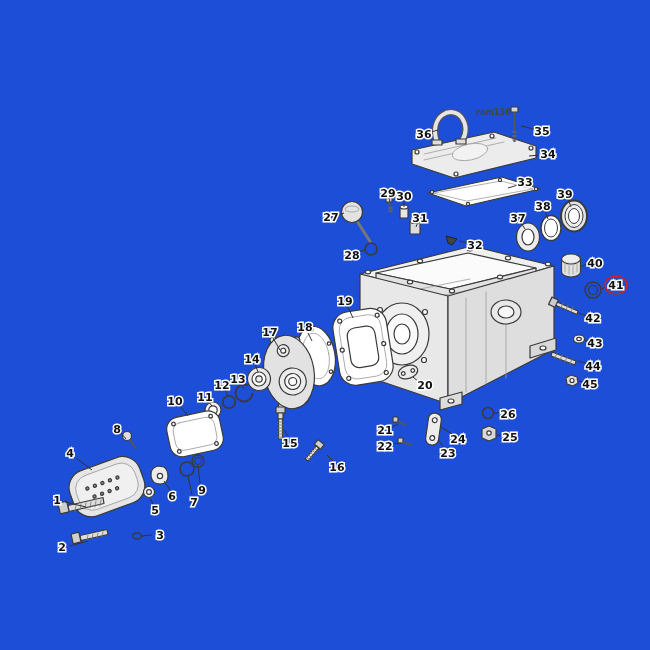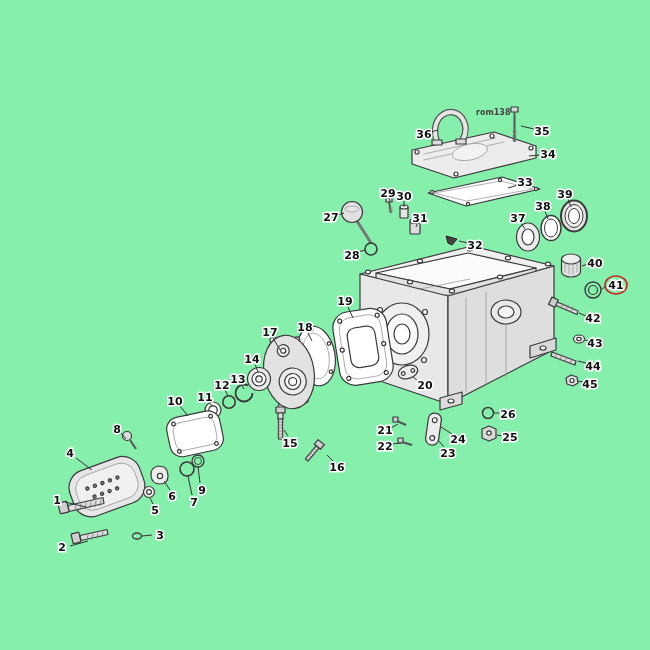--- a/index.html
+++ b/index.html
@@ -1,16 +1,16 @@
 <!DOCTYPE html>
 <html><head>
 <meta charset="utf-8">
 <style>
   html,body{margin:0;padding:0;background:#fff;}
-  #page{position:relative;width:650px;height:650px;background:#86efac;overflow:hidden;
+  #page{position:relative;width:650px;height:650px;background:#1d4ed8;overflow:hidden;
         font-family:"DejaVu Sans", sans-serif;}
   svg{display:block;}
   .callout{font:bold 11px "DejaVu Sans", sans-serif;fill:#111;text-anchor:middle;
            dominant-baseline:central;paint-order:stroke;stroke:#ffffff;stroke-width:3px;}
   .leader{stroke:#333;stroke-width:1;}
   .hl{fill:none;stroke-width:1.6;}
   .watermark{font:bold 8px "DejaVu Sans", sans-serif;fill:#444;}
   .ln{stroke:#3a3a3a;stroke-width:1.2;stroke-linejoin:round;stroke-linecap:round;}
   .thin{stroke:#9d9d9d;stroke-width:0.8;}
   .tick{stroke:#777;stroke-width:0.8;}

